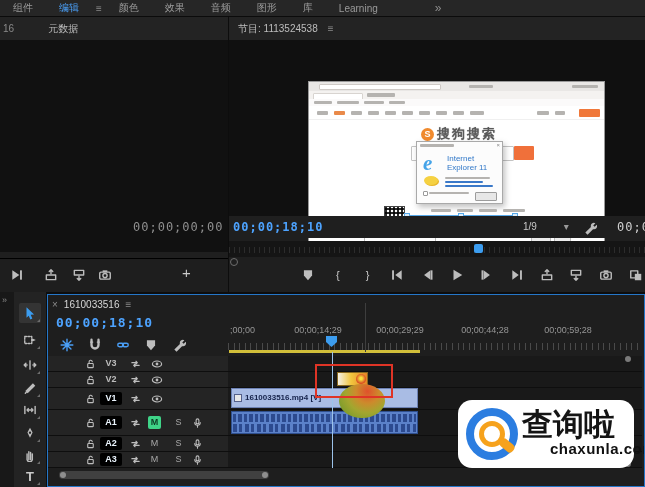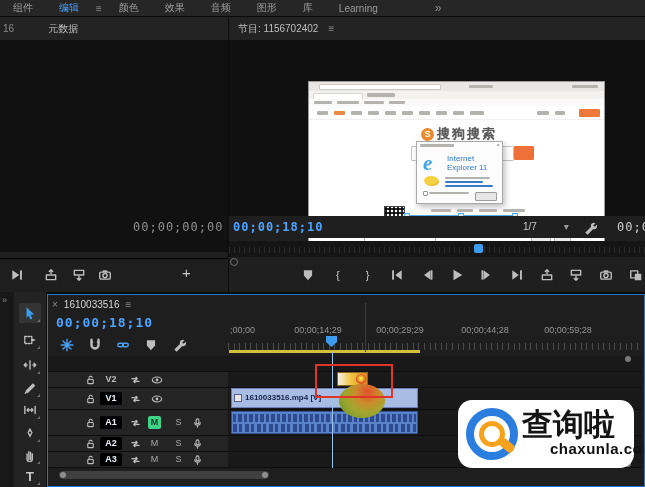--- a/index.html
+++ b/index.html
@@ -132,21 +132,21 @@
             <circle cx="6" cy="6.5" r="1.8"></circle>
             <rect class="f" x="4" y="2" width="4" height="1.5"></rect>
           </svg>
         </span>
       <span class="abs" style="left:182px;top:5px;font-size:15px;color:#c9c9c9;">+</span>
     </div>
   </div>
 
   <div class="prog-panel">
     <div class="phead">
-      <span style="padding-left:9px;">节目: 1156702402</span>
+      <span style="padding-left:9px;">节目: 1113524538</span>
       <span style="padding-left:10px;color:#8a8a8a;">≡</span>
     </div>
 
     <div class="prog-screen">
 
       <div class="bw">
         <div class="row1">
           <span class="ph gph" style="left:10px;top:2px;width:120px;height:4px;background:#fff;border:1px solid #cfcac6;"></span>
           <span class="ph gph" style="left:160px;top:3px;width:24px;height:3px;"></span>
           <span class="ph gph" style="right:6px;top:3px;width:26px;height:3px;"></span>
@@ -229,21 +229,21 @@
       </div>
     </div>
 
     <div class="prog-ctl">
       <span class="abs mono tc-blue" style="left:4px;top:4px;">00;00;18;10</span>
       <span class="abs" style="left:52px;top:5px;font-size:10px;margin-top:24px;">
         <span>适合</span>
         <span style="padding-left:22px;color:#9a9a9a;">▾</span>
       </span>
       <span class="abs" style="left:294px;top:5px;font-size:10px;">
-        <span>1/7</span>
+        <span>1/9</span>
         <span style="padding-left:24px;color:#9a9a9a;">▾</span>
       </span>
       <span class="abs tbtn" style="left:352px;top:3px;">
         <svg class="ic" viewBox="0 0 12 12">
             <path class="f" d="M10.6 1.9a2.7 2.7 0 0 0-3.8 3.2L2 9.9 3.9 11.7 8.6 7a2.7 2.7 0 0 0 3.2-3.8L10 5 8.8 3.8z"></path>
           </svg>
         </span>
       <span class="abs mono" style="left:388px;top:4px;font-size:12px;color:#d0d0d0;letter-spacing:1px;">00;00</span>
     </div>
 
@@ -410,20 +410,40 @@
       <span class="abs" style="left:172px;top:6px;transform:translateX(-50%);">00;00;29;29</span>
       <span class="abs" style="left:257px;top:6px;transform:translateX(-50%);">00;00;44;28</span>
       <span class="abs" style="left:340px;top:6px;transform:translateX(-50%);">00;00;59;28</span>
       <div class="ticks"></div>
       <div class="workbar"></div>
       <span class="abs" style="left:98px;top:17px;width:11px;height:11px;background:#3c9df0;clip-path:polygon(0 0,100% 0,100% 55%,50% 100%,0 55%);"></span>
     </div>
     <span class="abs" style="left:317px;top:8px;width:1px;height:49px;background:#3e3e3e;"></span>
 
     <div class="trow" style="top:61px;height:15px;">
+      <div class="thead">
+        <span class="hic" style="left:37px;">
+          <svg class="ic" style="width:11px;height:11px;" viewBox="0 0 12 12">
+                <rect x="3" y="5.5" width="6" height="4.5" rx=".8"></rect>
+                <path d="M4.5 5.5 V3.8 a1.7 1.7 0 0 1 3.4-.4"></path>
+              </svg>
+            </span>
+        <span class="badge" style="top:1px;">V3</span>
+        <span class="hic" style="left:82px;">
+          <svg class="ic" style="width:11px;height:11px;" viewBox="0 0 12 12">
+                <path d="M2 4.5 h6 M6.5 3 L8 4.5 L6.5 6 M10 7.5 H4 M5.5 6 L4 7.5 L5.5 9"></path>
+              </svg>
+            </span>
+        <span class="hic" style="left:103px;">
+          <svg class="ic" style="width:12px;height:12px;" viewBox="0 0 12 12">
+                <ellipse cx="6" cy="6" rx="4.6" ry="3"></ellipse>
+                <circle class="f" cx="6" cy="6" r="1.4"></circle>
+              </svg>
+            </span>
+      </div>
       <div class="tbody"></div>
     </div>
 
     <div class="trow" style="top:77px;height:15px;">
       <div class="thead">
         <span class="hic" style="left:37px;">
           <svg class="ic" style="width:11px;height:11px;" viewBox="0 0 12 12">
                 <rect x="3" y="5.5" width="6" height="4.5" rx=".8"></rect>
                 <path d="M4.5 5.5 V3.8 a1.7 1.7 0 0 1 3.4-.4"></path>
               </svg>

